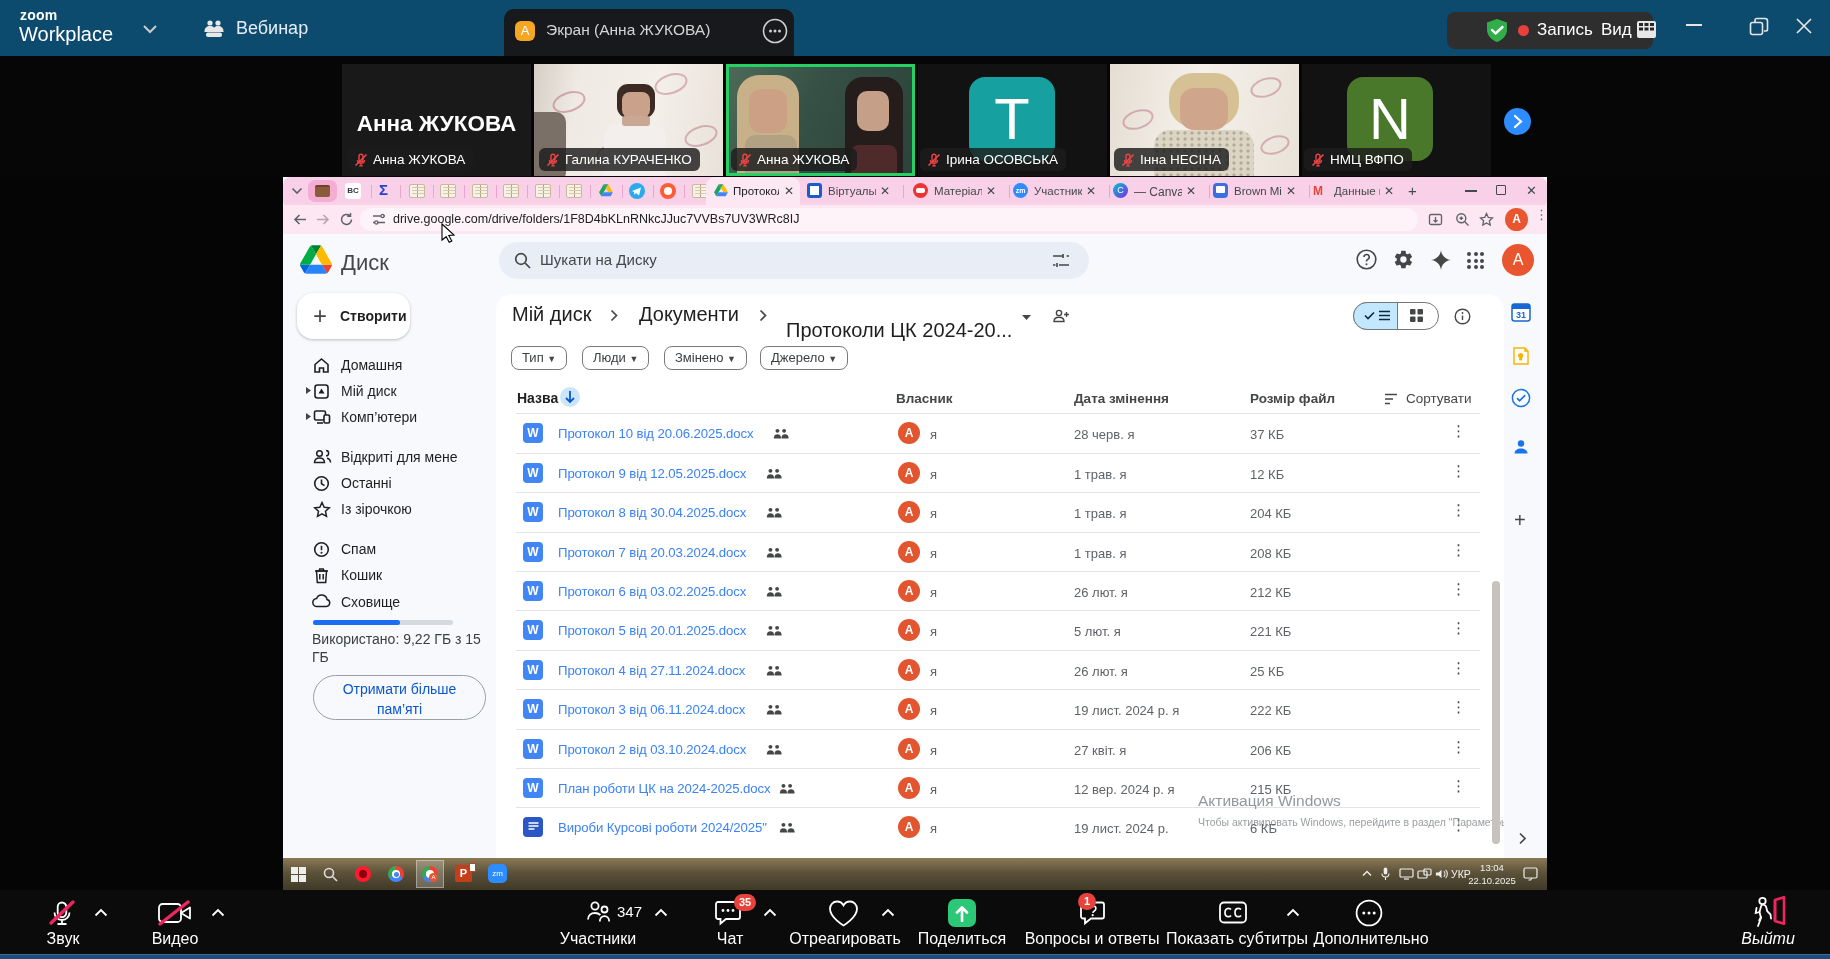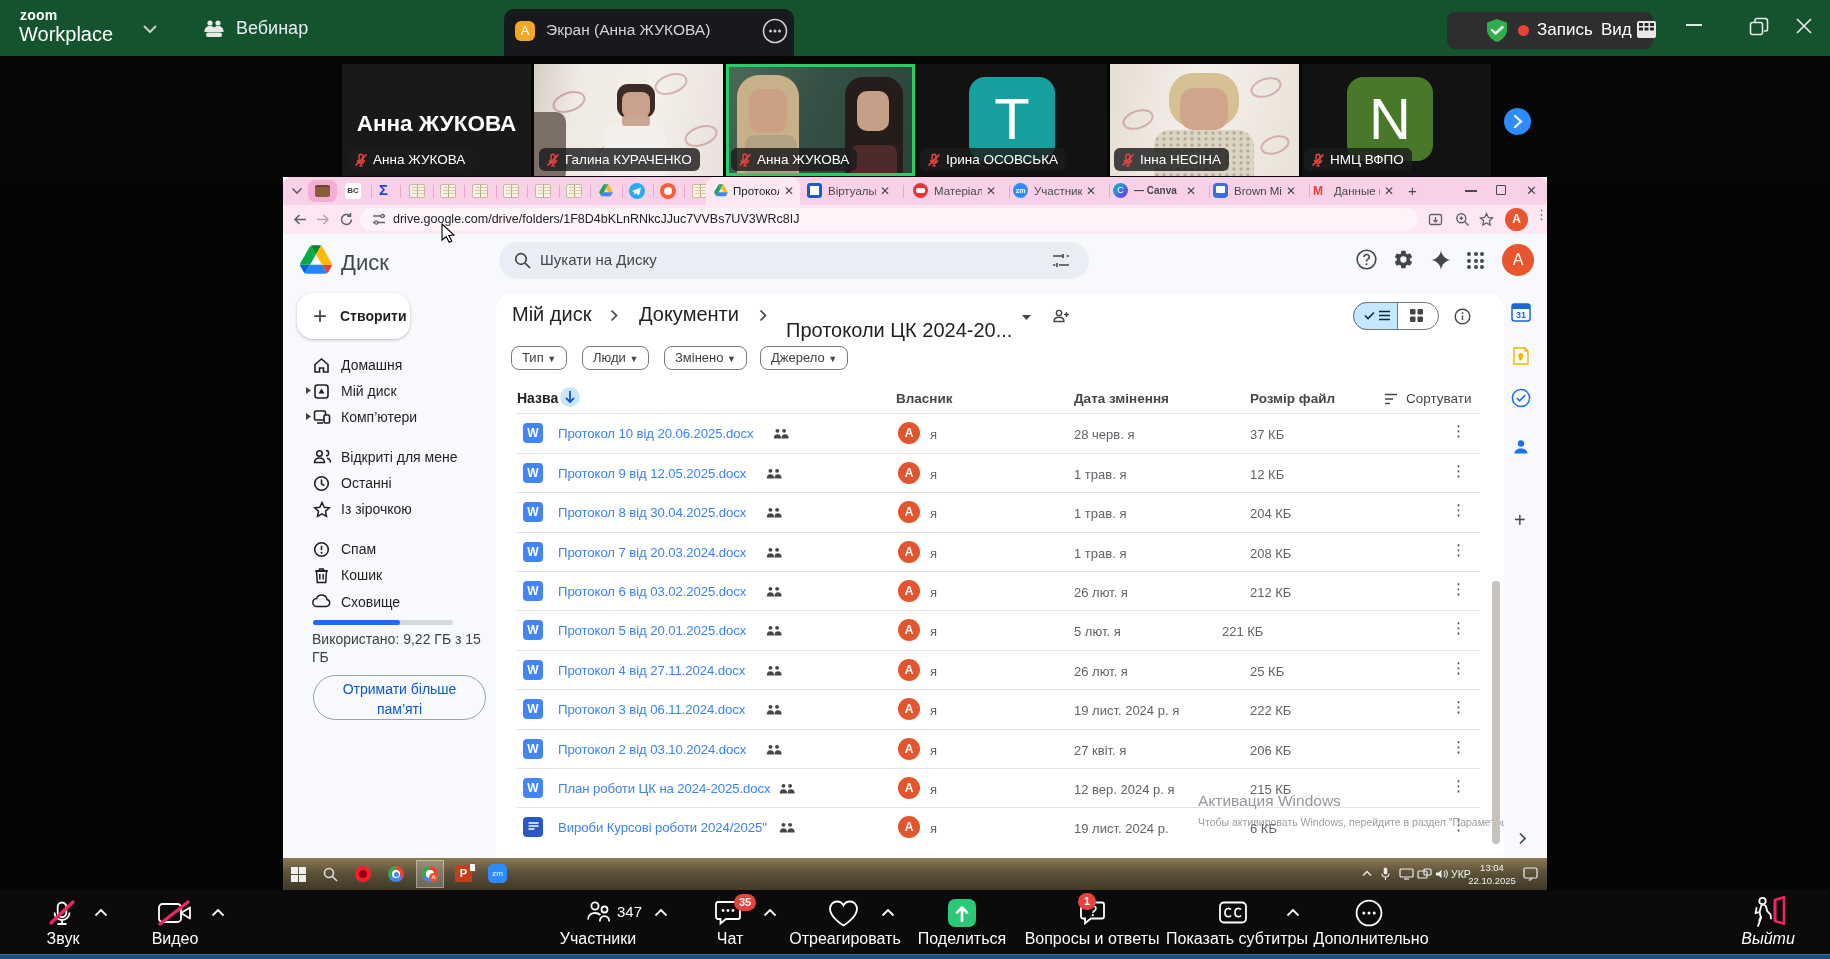--- a/index.html
+++ b/index.html
@@ -2,21 +2,21 @@
 <html><head>
 <meta charset="utf-8">
 <style>
   * { margin:0; padding:0; box-sizing:border-box; }
   html,body { width:1830px; height:959px; background:#000; overflow:hidden; }
   body { font-family:"Liberation Sans", sans-serif; }
   #root { position:absolute; top:0; left:0; width:1830px; height:959px; background:#050505; }
   .abs { position:absolute; }
 
   
-  #topbar { position:absolute; top:0; left:0; width:1830px; height:56px; background:#14532d; }
+  #topbar { position:absolute; top:0; left:0; width:1830px; height:56px; background:#0c4a6e; }
   #scrtab { position:absolute; top:9px; left:504px; width:290px; height:47px; background:#17191c; border-radius:10px 10px 0 0; }
 
   
   #vstrip { position:absolute; top:56px; left:0; width:1830px; height:121px; background:#060606; }
   .tile { position:absolute; top:8px; width:189px; height:112px; background:#191919; overflow:hidden; }
   .nlabel { position:absolute; left:5px; bottom:5px; height:23px; background:rgba(28,28,28,.82); border-radius:6px; color:#fff; font-size:13.5px; line-height:23px; padding:0 8px 0 26px; white-space:nowrap; }
   .miconly { position:absolute; left:6px; top:4px; }
 
   
   #browser { position:absolute; left:283px; top:177px; width:1264px; height:681px; background:#f7f9fc; }
@@ -255,21 +255,21 @@
           <div style="position:absolute;left:3px;top:5px;width:9px;height:5px;background:#fff;border-radius:2px;"></div>
         </div>
       <div class="abs" style="left:651px; top:8px; font-size:11.5px; color:#45494d; width:48px; overflow:hidden; white-space:nowrap;">Матеріали з п</div>
       <div class="abs tabx" style="left:703px; top:7px;">✕</div>
       <div class="tsep" style="left:726px;"></div>
       <div class="abs" style="left:730px; top:6px; width:15px; height:15px; background:#2d8cff; border-radius:50%; color:#fff; font-size:7px; text-align:center; line-height:15px; font-weight:bold;">zm</div>
       <div class="abs" style="left:751px; top:8px; font-size:11.5px; color:#45494d; width:48px; overflow:hidden; white-space:nowrap;">Участник публ</div>
       <div class="abs tabx" style="left:803px; top:7px;">✕</div>
       <div class="tsep" style="left:826px;"></div>
       <div class="abs" style="left:830px; top:6px; width:15px; height:15px; border-radius:50%; background:linear-gradient(135deg,#00c4cc,#7d2ae8); color:#fff; font-size:9px; text-align:center; line-height:15px;">C</div>
-      <div class="abs" style="left:851px; top:8px; font-size:10px; color:#45494d; width:48px; overflow:hidden; white-space:nowrap;font-weight:bold;">— Canva</div>
+      <div class="abs" style="left:851px; top:8px; font-size:12px; color:#45494d; width:48px; overflow:hidden; white-space:nowrap;">— Canva</div>
       <div class="abs tabx" style="left:903px; top:7px;">✕</div>
       <div class="tsep" style="left:926px;"></div>
       <div class="abs" style="left:930px; top:6px; width:15px; height:15px; background:#3b6fe0; border-radius:4px;">
           <div style="position:absolute;left:3px;top:3px;width:9px;height:7px;background:#fff;border-radius:1px;"></div>
         </div>
       <div class="abs" style="left:951px; top:8px; font-size:11.5px; color:#45494d; width:48px; overflow:hidden; white-space:nowrap;">Brown Minimal</div>
       <div class="abs tabx" style="left:1003px; top:7px;">✕</div>
       <div class="tsep" style="left:1026px;"></div>
       <div class="abs" style="left:1030px; top:7px; font-size:12px; font-weight:bold; color:#ea4335;">M</div>
       <div class="abs" style="left:1051px; top:8px; font-size:11.5px; color:#45494d; width:46px; overflow:hidden; white-space:nowrap;">Данные веби</div>
@@ -570,21 +570,21 @@
             <svg class="shri" viewBox="0 0 18 12" fill="#444746">
               <circle cx="5" cy="3" r="2.2"></circle>
               <path d="M1 10.5c0-2.2 1.8-3.6 4-3.6s4 1.4 4 3.6v1H1z"></path>
               <circle cx="12.5" cy="3" r="2.2"></circle>
               <path d="M9.6 10.5c0-2.2 1.7-3.6 3.9-3.6 2.2 0 4 1.4 4 3.6v1H9.6z"></path>
             </svg>
           </span>
         <div class="avat">A</div>
         <div class="fown">я</div>
         <div class="fdate" style="left:558px;">5 лют. я</div>
-        <div class="fsize" style="left:706px;">221 КБ</div>
+        <div class="fsize" style="left:734px;">221 КБ</div>
         <div class="kebab">⋮</div>
       </div>
       <div class="frow" style="top:355.8px;">
         <div class="wdoc">W</div>
         <div class="fname">Протокол 4 від 27.11.2024.docx</div>
         <span class="abs" style="left:250px; top:0;">
             <svg class="shri" viewBox="0 0 18 12" fill="#444746">
               <circle cx="5" cy="3" r="2.2"></circle>
               <path d="M1 10.5c0-2.2 1.8-3.6 4-3.6s4 1.4 4 3.6v1H1z"></path>
               <circle cx="12.5" cy="3" r="2.2"></circle>

